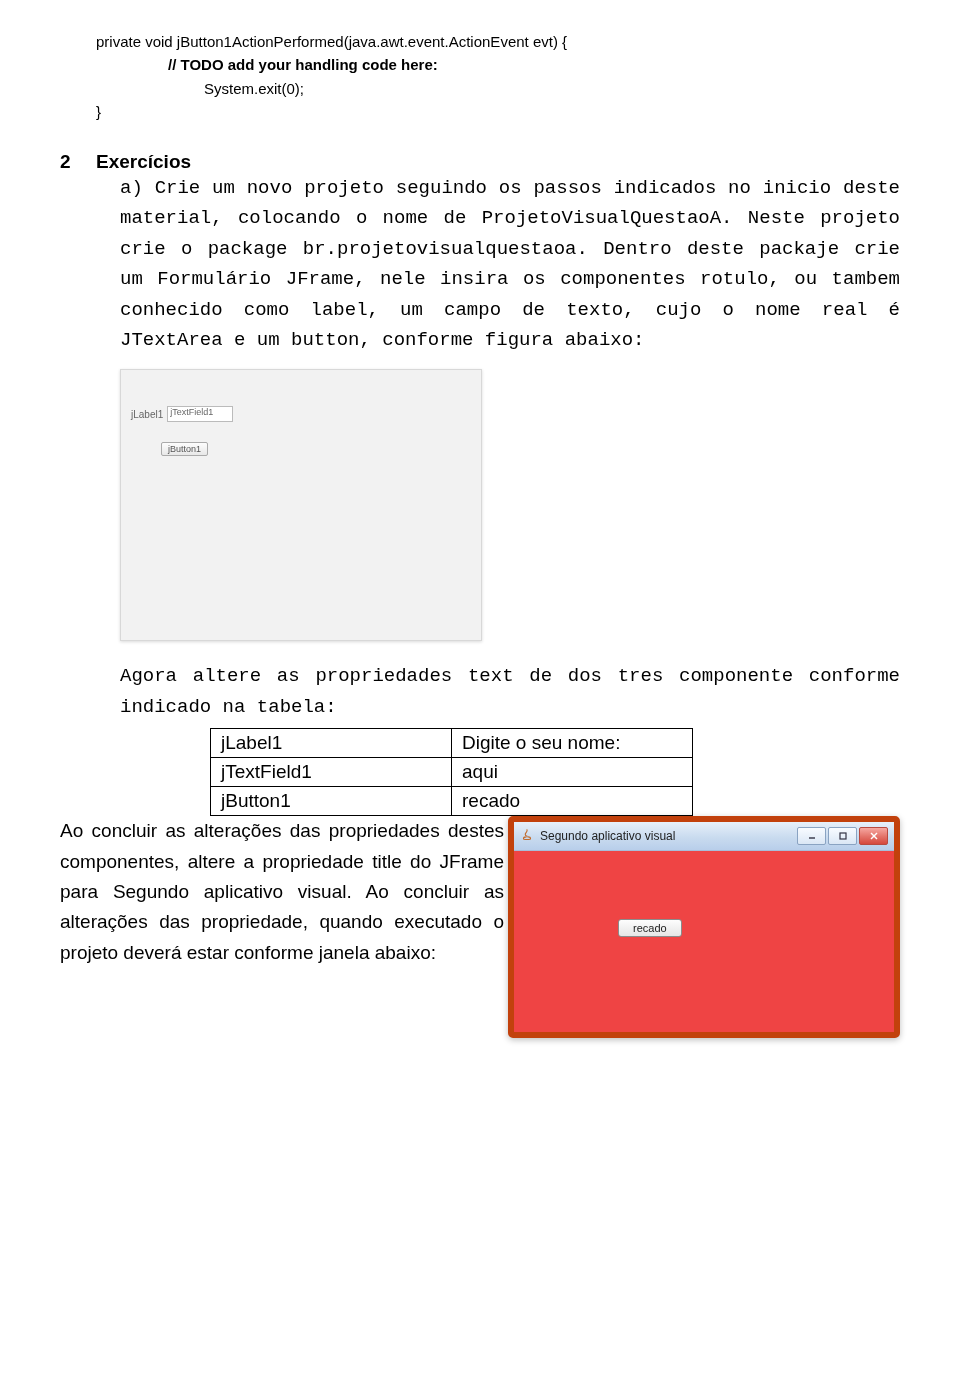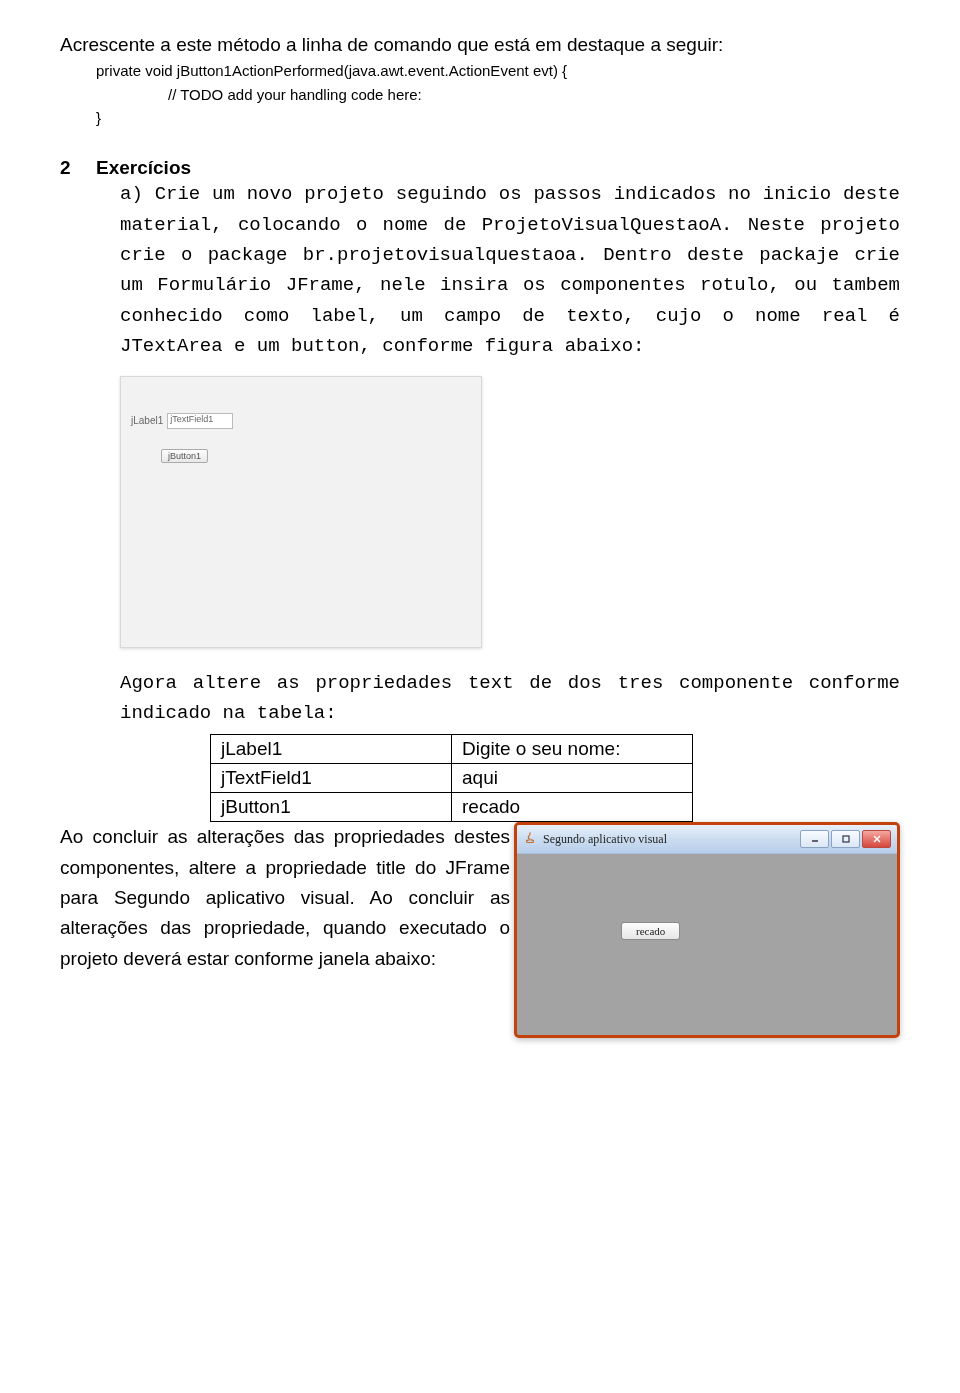--- a/index.html
+++ b/index.html
@@ -19,21 +19,21 @@
     font-size: 19px;
     line-height: 1.55;
     text-align: justify;
   }
   
   .code-block {
     font-size: 15px;
     line-height: 1.55;
     margin-left: 36px;
   }
-  .code-indent2 { margin-left: 72px; }
+  .code-indent2 { margin-left: 72px; font-weight: bold; }
   .code-indent3 { margin-left: 108px; }
 
   .section-row {
     display: flex;
     margin-top: 28px;
   }
   .section-num {
     width: 36px;
     font-weight: bold;
     font-size: 19px;
@@ -119,25 +119,25 @@
     flex: 1;
     font-size: 19px;
     line-height: 1.6;
     text-align: justify;
   }
 
   
   .win {
     width: 380px;
     flex: none;
-    font-family: Liberation Serif, serif;
-    border: 3px solid #c2410c;
+    font-family: Liberation Sans, sans-serif;
+    border: 6px solid #c2410c;
     border-radius: 5px;
     box-shadow: 0 2px 6px rgba(0,0,0,0.25);
-    background: #a3a3a3;
+    background: #ef4444;
     overflow: hidden;
     height: 210px;
     position: relative;
   }
   .win .titlebar {
     background: linear-gradient(#e7f0fa, #c9dbef 55%, #b8ceea);
     height: 28px;
     display: flex;
     align-items: center;
     padding: 0 6px;
@@ -202,25 +202,25 @@
     background: linear-gradient(#fdfdfd, #e6e6e6);
     border-radius: 3px;
     color: #222;
   }
 </style>
 </head>
 <body>
 
 <div class="page">
 
-  <div class="body-text">Acrescente a este método a linha de comando que está em destaque a seguir:</div>
 
   <div class="code-block">
     <div>private void jButton1ActionPerformed(java.awt.event.ActionEvent evt) {</div>
     <div class="code-indent2">// TODO add your handling code here:</div>
+    <div class="code-indent3">System.exit(0);</div>
     <div>}</div>
   </div>
 
 
   <div class="section-row">
     <div class="section-num">2</div>
     <div class="section-title">Exercícios</div>
   </div>
 
   <div class="exercise">a) Crie um novo projeto seguindo os passos indicados no inicio deste material, colocando o nome de ProjetoVisualQuestaoA. Neste projeto crie o package br.projetovisualquestaoa. Dentro deste packaje crie um Formulário JFrame, nele insira os componentes rotulo, ou tambem conhecido como label, um campo de texto, cujo o nome real é JTextArea e um button, conforme figura abaixo:</div>

